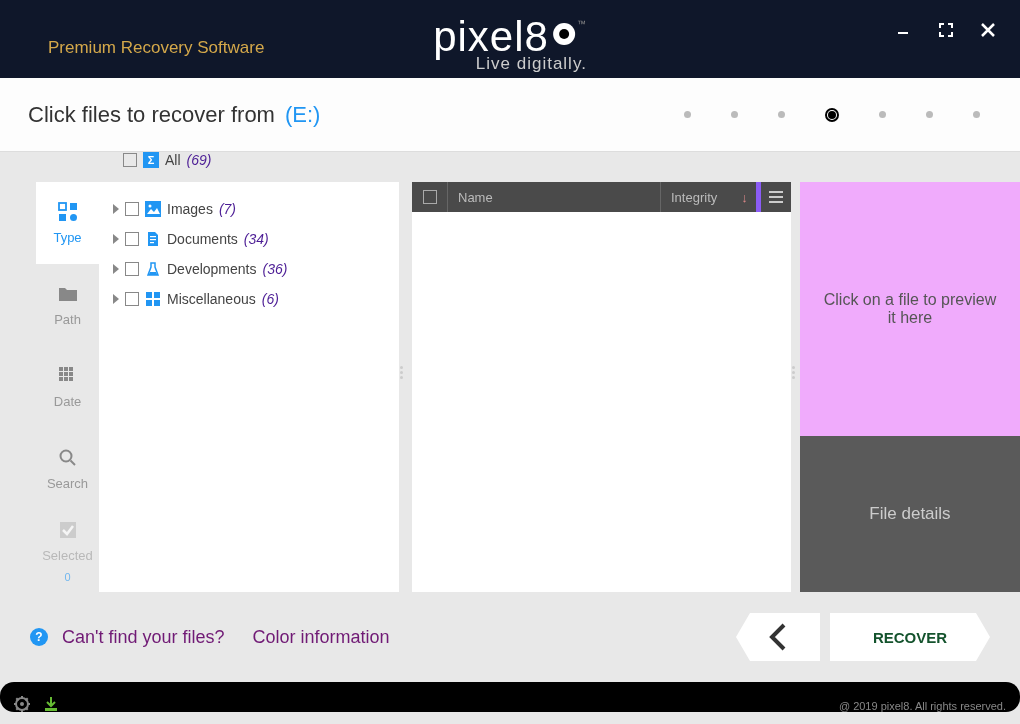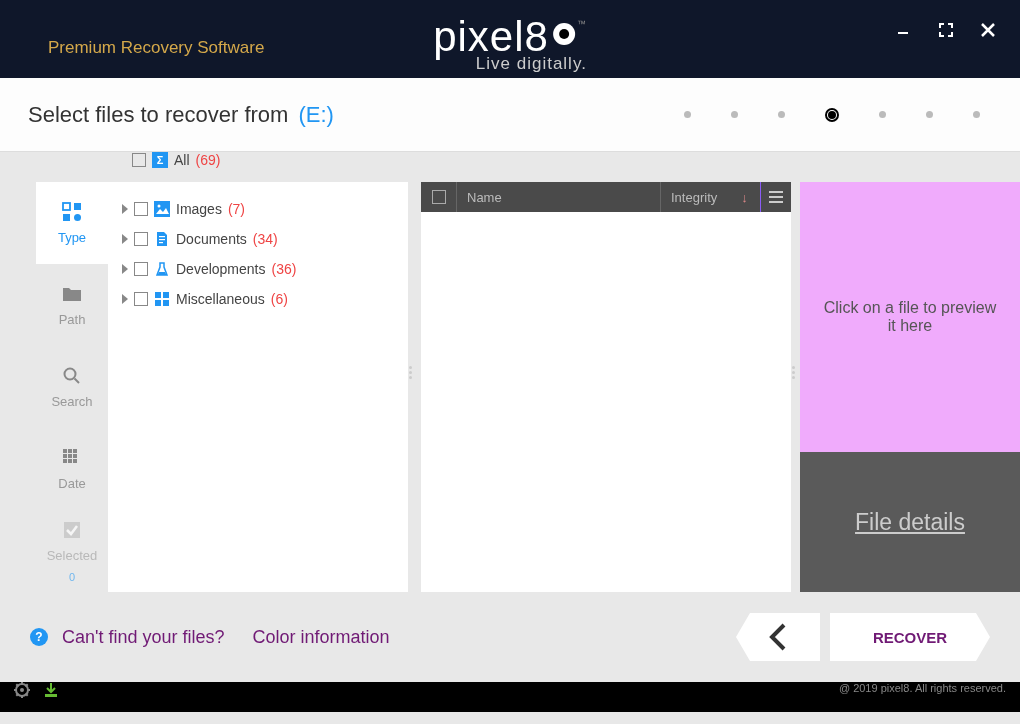--- a/index.html
+++ b/index.html
@@ -23,63 +23,63 @@
 .drive-label { color: #2196f3; font-size: 22px; margin-left: 10px; font-weight: 400; }
 .step-dots { margin-left: auto; display: flex; gap: 40px; align-items: center; margin-right: 12px; }
 .dot { width: 7px; height: 7px; border-radius: 50%; background: #bbb; cursor: pointer; }
 .dot.active { width: 14px; height: 14px; border: 2px solid #000; background: transparent; position: relative; }
 .dot.active::after { content: ""; position: absolute; width: 8px; height: 8px; background: #000; border-radius: 50%; top: 50%; left: 50%; transform: translate(-50%,-50%); }
 
 
 .main { display: flex; height: 440px; padding: 0; background: #e8e8e8; }
 
 
-.sidetabs { width: 108px; display: flex; flex-direction: column; padding-top: 30px; padding-left: 36px; gap: 0; }
+.sidetabs { width: 99px; display: flex; flex-direction: column; padding-top: 30px; padding-left: 36px; gap: 0; }
 .sidetab { height: 82px; display: flex; flex-direction: column; align-items: center; justify-content: center; gap: 8px; font-size: 13px; cursor: pointer; color: #999; }
 .sidetab.active { background: #fff; color: #2196f3; }
 .sidetab.disabled { opacity: 0.6; }
 .sidetab-icon { width: 20px; height: 20px; display: flex; align-items: center; justify-content: center; }
 .sidetab.sel .count { color: #2196f3; font-size: 11px; }
 
 
 .tree-panel { flex: 0 0 300px; background: #fff; padding: 0; position: relative; margin-top: 30px; margin-bottom: 0; height: calc(100% - 30px); }
 .tree-all { position: absolute; top: -30px; left: 24px; display: flex; align-items: center; gap: 6px; font-size: 14px; color: #444; }
 .tree { padding: 12px 14px; }
 .tree-item { display: flex; align-items: center; gap: 6px; font-size: 14px; color: #444; padding: 7px 0; cursor: pointer; }
 .expand-caret { width: 0; height: 0; border-top: 5px solid transparent; border-bottom: 5px solid transparent; border-left: 6px solid #888; }
-.tree-count { color: #ef4444; }
+.tree-count { color: #4c1d95; font-style: italic; }
 .chk { width: 14px; height: 14px; border: 1.5px solid #888; display: inline-block; flex-shrink: 0; }
 .micon { width: 16px; height: 16px; flex-shrink: 0; }
 
 
 .list-panel { flex: 1; background: #fff; margin: 30px 0 0 8px; height: calc(100% - 30px); position: relative; }
 .list-header { height: 30px; background: #4a4a4a; display: flex; font-size: 13px; color: #bbb; }
 .list-header .hchk { width: 36px; display: flex; align-items: center; justify-content: center; border-right: 1px solid #666; height: 100%; }
 .list-header .hname { flex: 1; padding-left: 10px; border-right: 1px solid #666; height: 100%; display: flex; align-items: center; }
-.list-header .hint { width: 100px; padding-left: 10px; border-right: 1px solid #8b5cf6; height: 100%; display: flex; align-items: center; gap: 24px; }
+.list-header .hint { width: 100px; padding-left: 10px; border-right: 5px solid #8b5cf6; height: 100%; display: flex; align-items: center; gap: 24px; }
 .list-header .hmenu { width: 30px; display: flex; align-items: center; justify-content: center; }
 .sort-arrow { color: #d88; }
 .splitter { width: 5px; display: flex; flex-direction: column; align-items: center; justify-content: center; gap: 2px; color: #aaa; font-size: 6px; }
 .splitter span { width: 3px; height: 3px; background: #ccc; border-radius: 50%; }
 
 
 .preview-panel { flex: 0 0 220px; margin: 30px 0 0 4px; height: calc(100% - 30px); display: flex; flex-direction: column; }
 .preview-top { flex: 1; background: #f0abfc; display: flex; align-items: center; justify-content: center; color: #555; font-size: 16px; text-align: center; padding: 20px; }
-.preview-bottom { height: 140px; background: #5a5a5a; display: flex; align-items: center; justify-content: center; color: #ccc; font-size: 23px; text-decoration: underline; }
+.preview-bottom { height: 156px; background: #5a5a5a; display: flex; align-items: center; justify-content: center; color: #ccc; font-size: 17px; }
 
 
 .bottom { height: 90px; background: #e8e8e8; display: flex; align-items: center; padding: 0 30px; }
 .help-icon { width: 18px; height: 18px; border-radius: 50%; background: #2196f3; color: #fff; font-size: 12px; font-weight: bold; display: flex; align-items: center; justify-content: center; margin-right: 14px; }
 .bottom-link { color: #701a75; font-size: 18px; font-weight: 400; margin-right: 28px; cursor: pointer; }
 .btn-group { margin-left: auto; display: flex; gap: 10px; }
 .btn-back { width: 84px; height: 48px; background: #fff; display: flex; align-items: center; justify-content: center; cursor: pointer; position: relative; clip-path: polygon(14px 0, 100% 0, 100% 100%, 14px 100%, 0 50%); }
-.btn-recover { width: 160px; height: 48px; background: #fff; display: flex; align-items: center; justify-content: center; color: #701a75; font-size: 15px; font-weight: 600; cursor: pointer; clip-path: polygon(0 0, calc(100% - 14px) 0, 100% 50%, calc(100% - 14px) 100%, 0 100%); }
-
-
-.footer { height: 30px; background: #000; display: flex; align-items: flex-start; padding: 0 14px; color: #888; font-size: 11px; }
+.btn-recover { width: 160px; height: 48px; background: #fff; display: flex; align-items: center; justify-content: center; color: #14532d; font-size: 15px; font-weight: 600; cursor: pointer; clip-path: polygon(0 0, calc(100% - 14px) 0, 100% 50%, calc(100% - 14px) 100%, 0 100%); }
+
+
+.footer { height: 30px; background: #000; display: flex; align-items: flex-end; padding: 0 14px; color: #888; font-size: 11px; border-radius: 14px; }
 .footer-icons { display: flex; gap: 14px; align-items: center; }
 .footer-copy { margin-left: auto; }
 
 svg { display: block; }
 </style>
 </head>
 <body>
 
 <div class="header">
   <div class="header-subtitle">Premium Recovery Software</div>
@@ -102,21 +102,21 @@
     </div>
     <div class="wc">
       <svg width="14" height="14" viewBox="0 0 14 14">
           <path d="M1 1 L13 13 M13 1 L1 13" stroke="#fff" stroke-width="2.5"></path>
         </svg>
     </div>
   </div>
 </div>
 
 <div class="subheader">
-  <span class="subheader-title">Select files to recover from</span>
+  <span class="subheader-title">Click files to recover from</span>
   <span class="drive-label">(E:)</span>
   <div class="step-dots">
     <div class="dot"></div>
     <div class="dot"></div>
     <div class="dot"></div>
     <div class="dot active"></div>
     <div class="dot"></div>
     <div class="dot"></div>
     <div class="dot"></div>
   </div>
@@ -136,45 +136,45 @@
       </div>
       <span>Type</span>
     </div>
     <div class="sidetab">
       <div class="sidetab-icon">
         <svg width="20" height="18" viewBox="0 0 20 18">
             <path d="M1 3 L7 3 L9 5 L19 5 L19 16 L1 16 Z" fill="#888"></path>
           </svg>
       </div>
       <span>Path</span>
-    </div>
-    <div class="sidetab">
-      <div class="sidetab-icon">
-        <svg width="18" height="18" viewBox="0 0 18 18">
-            <circle cx="7" cy="7" r="5.5" fill="none" stroke="#888" stroke-width="2"></circle>
-            <line x1="11.5" y1="11.5" x2="16" y2="16" stroke="#888" stroke-width="2"></line>
-          </svg>
-      </div>
-      <span>Search</span>
     </div>
     <div class="sidetab">
       <div class="sidetab-icon">
         <svg width="18" height="18" viewBox="0 0 18 18">
             <rect x="0" y="0" width="4" height="4" fill="#888"></rect>
             <rect x="5" y="0" width="4" height="4" fill="#888"></rect>
             <rect x="10" y="0" width="4" height="4" fill="#888"></rect>
             <rect x="0" y="5" width="4" height="4" fill="#888"></rect>
             <rect x="5" y="5" width="4" height="4" fill="#888"></rect>
             <rect x="10" y="5" width="4" height="4" fill="#888"></rect>
             <rect x="0" y="10" width="4" height="4" fill="#888"></rect>
             <rect x="5" y="10" width="4" height="4" fill="#888"></rect>
             <rect x="10" y="10" width="4" height="4" fill="#888"></rect>
           </svg>
       </div>
       <span>Date</span>
+    </div>
+    <div class="sidetab">
+      <div class="sidetab-icon">
+        <svg width="18" height="18" viewBox="0 0 18 18">
+            <circle cx="7" cy="7" r="5.5" fill="none" stroke="#888" stroke-width="2"></circle>
+            <line x1="11.5" y1="11.5" x2="16" y2="16" stroke="#888" stroke-width="2"></line>
+          </svg>
+      </div>
+      <span>Search</span>
     </div>
     <div class="sidetab disabled sel">
       <div class="sidetab-icon">
         <svg width="18" height="18" viewBox="0 0 18 18">
             <rect x="1" y="1" width="16" height="16" fill="#bbb"></rect>
             <path d="M4 9 L8 13 L14 5" stroke="#fff" stroke-width="2.5" fill="none"></path>
           </svg>
       </div>
       <span>Selected</span>
       <span class="count">0</span>

